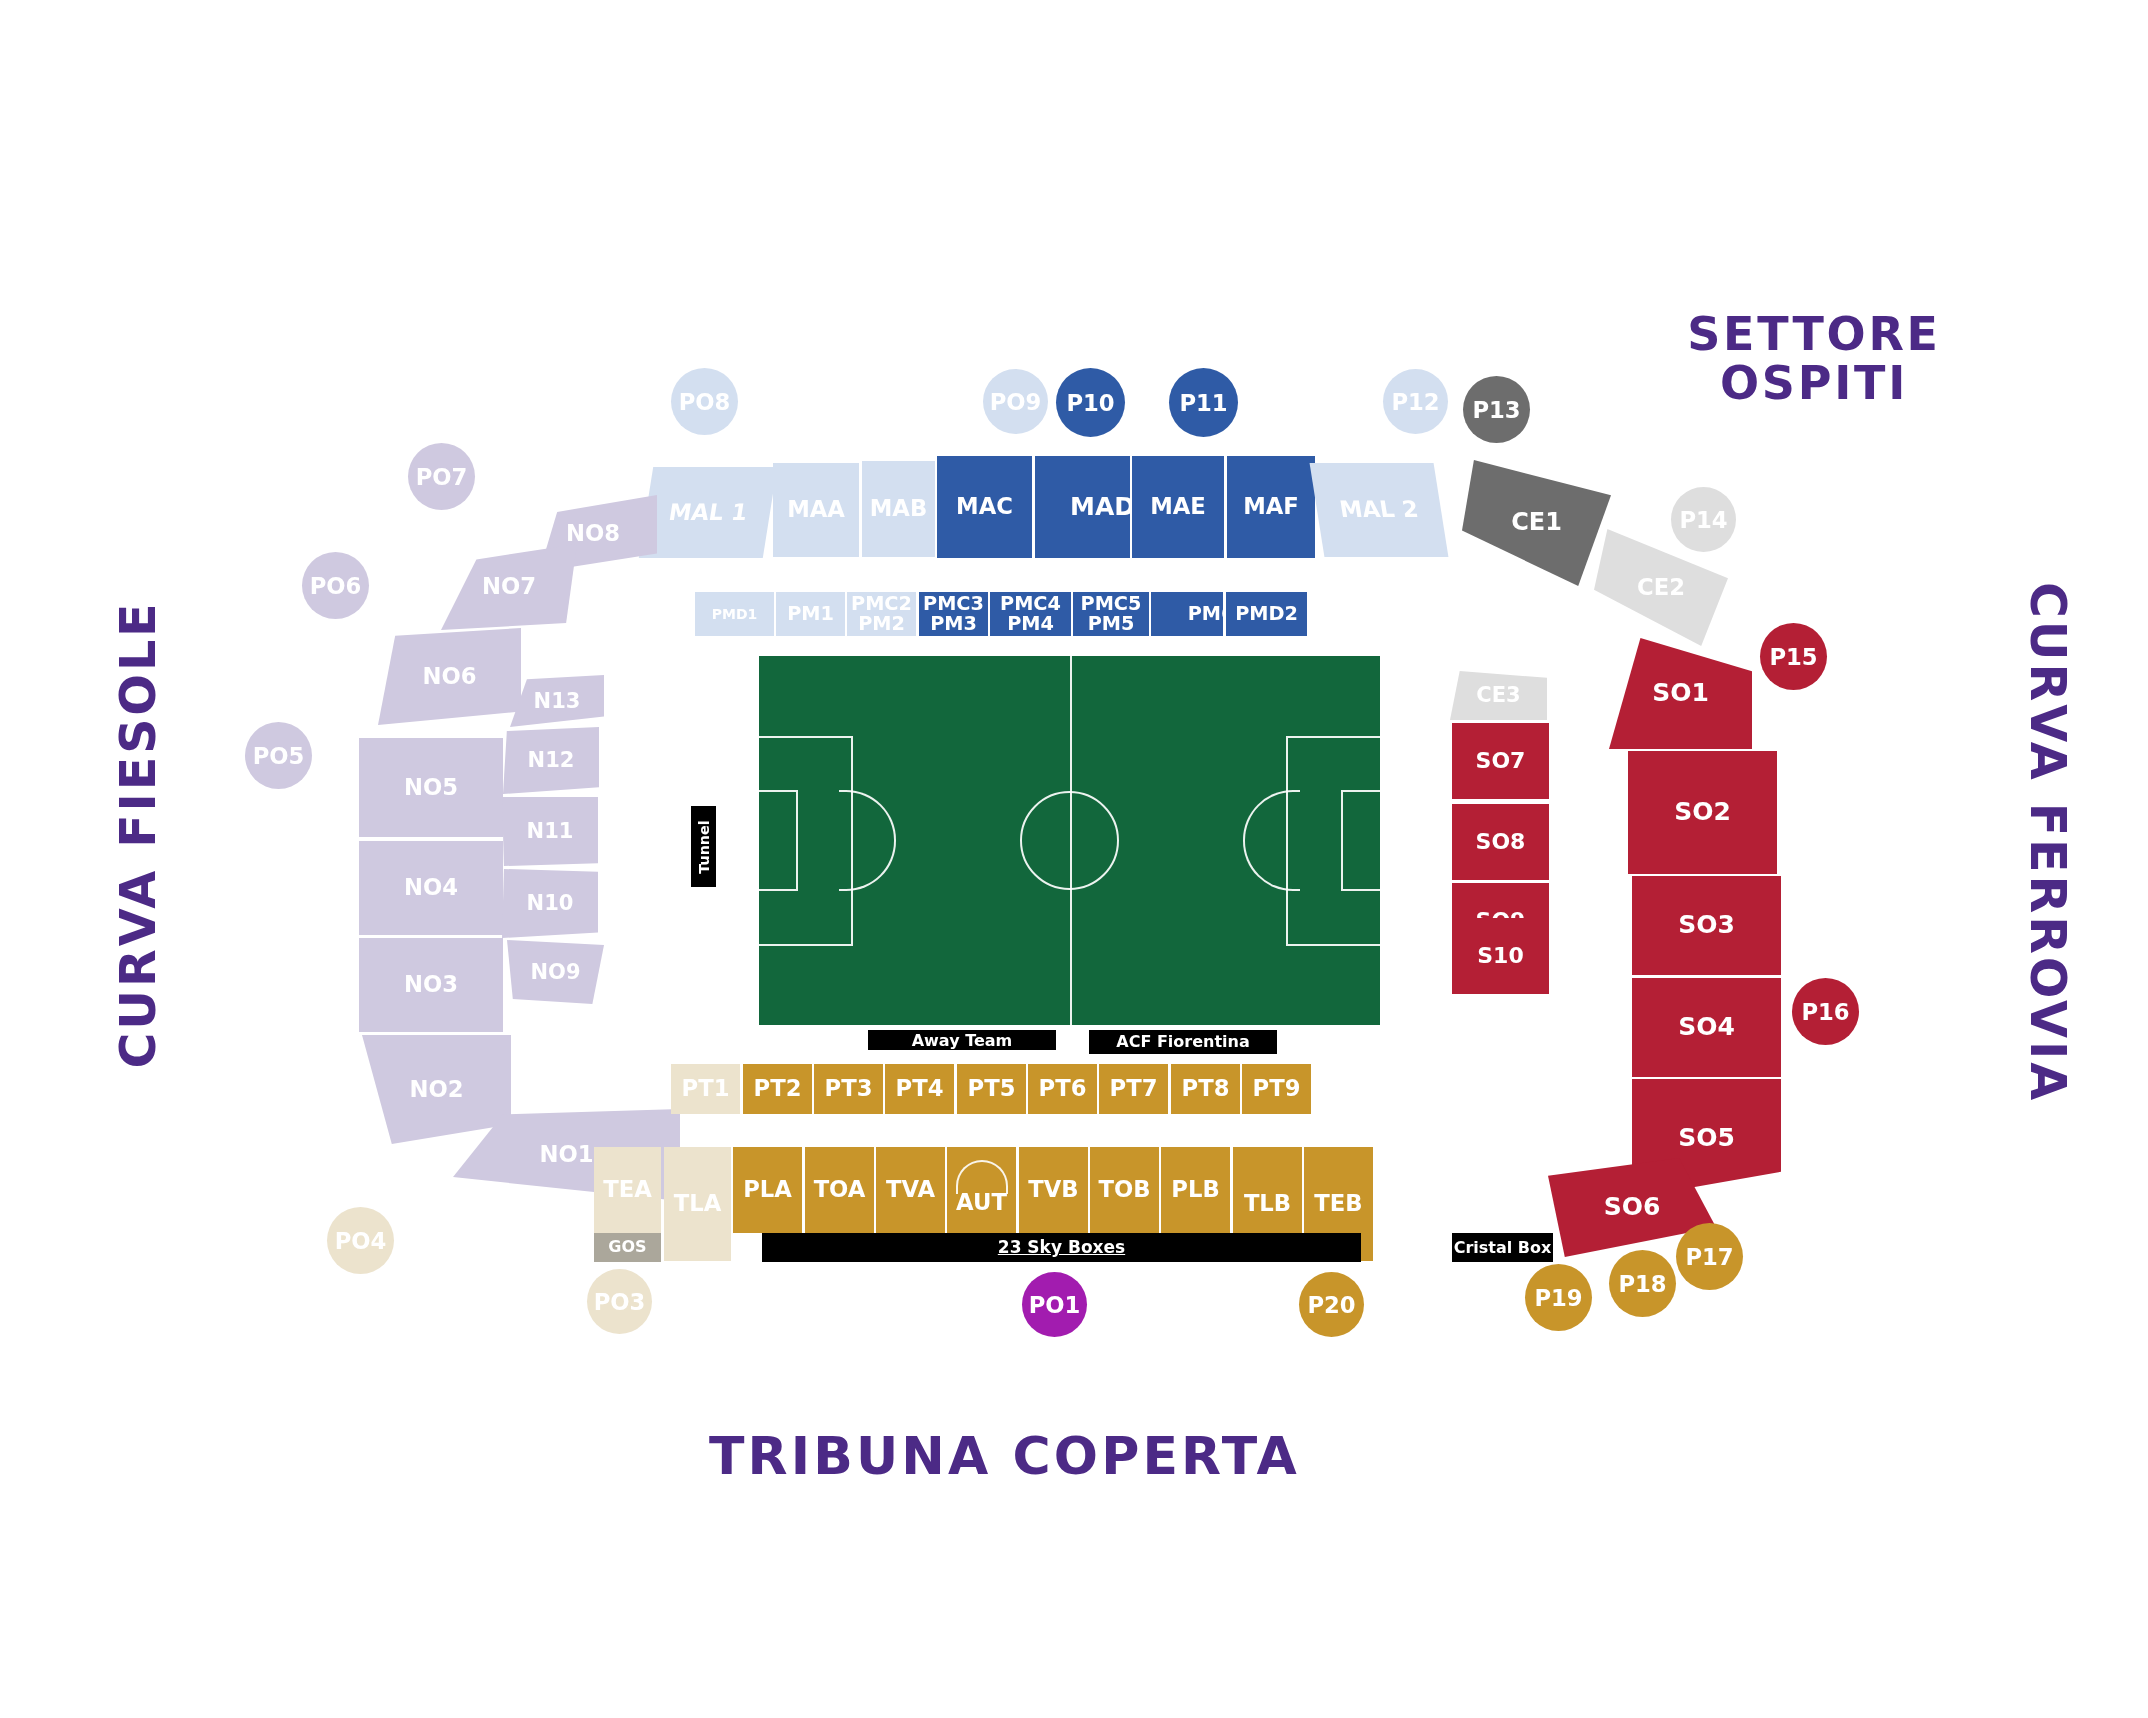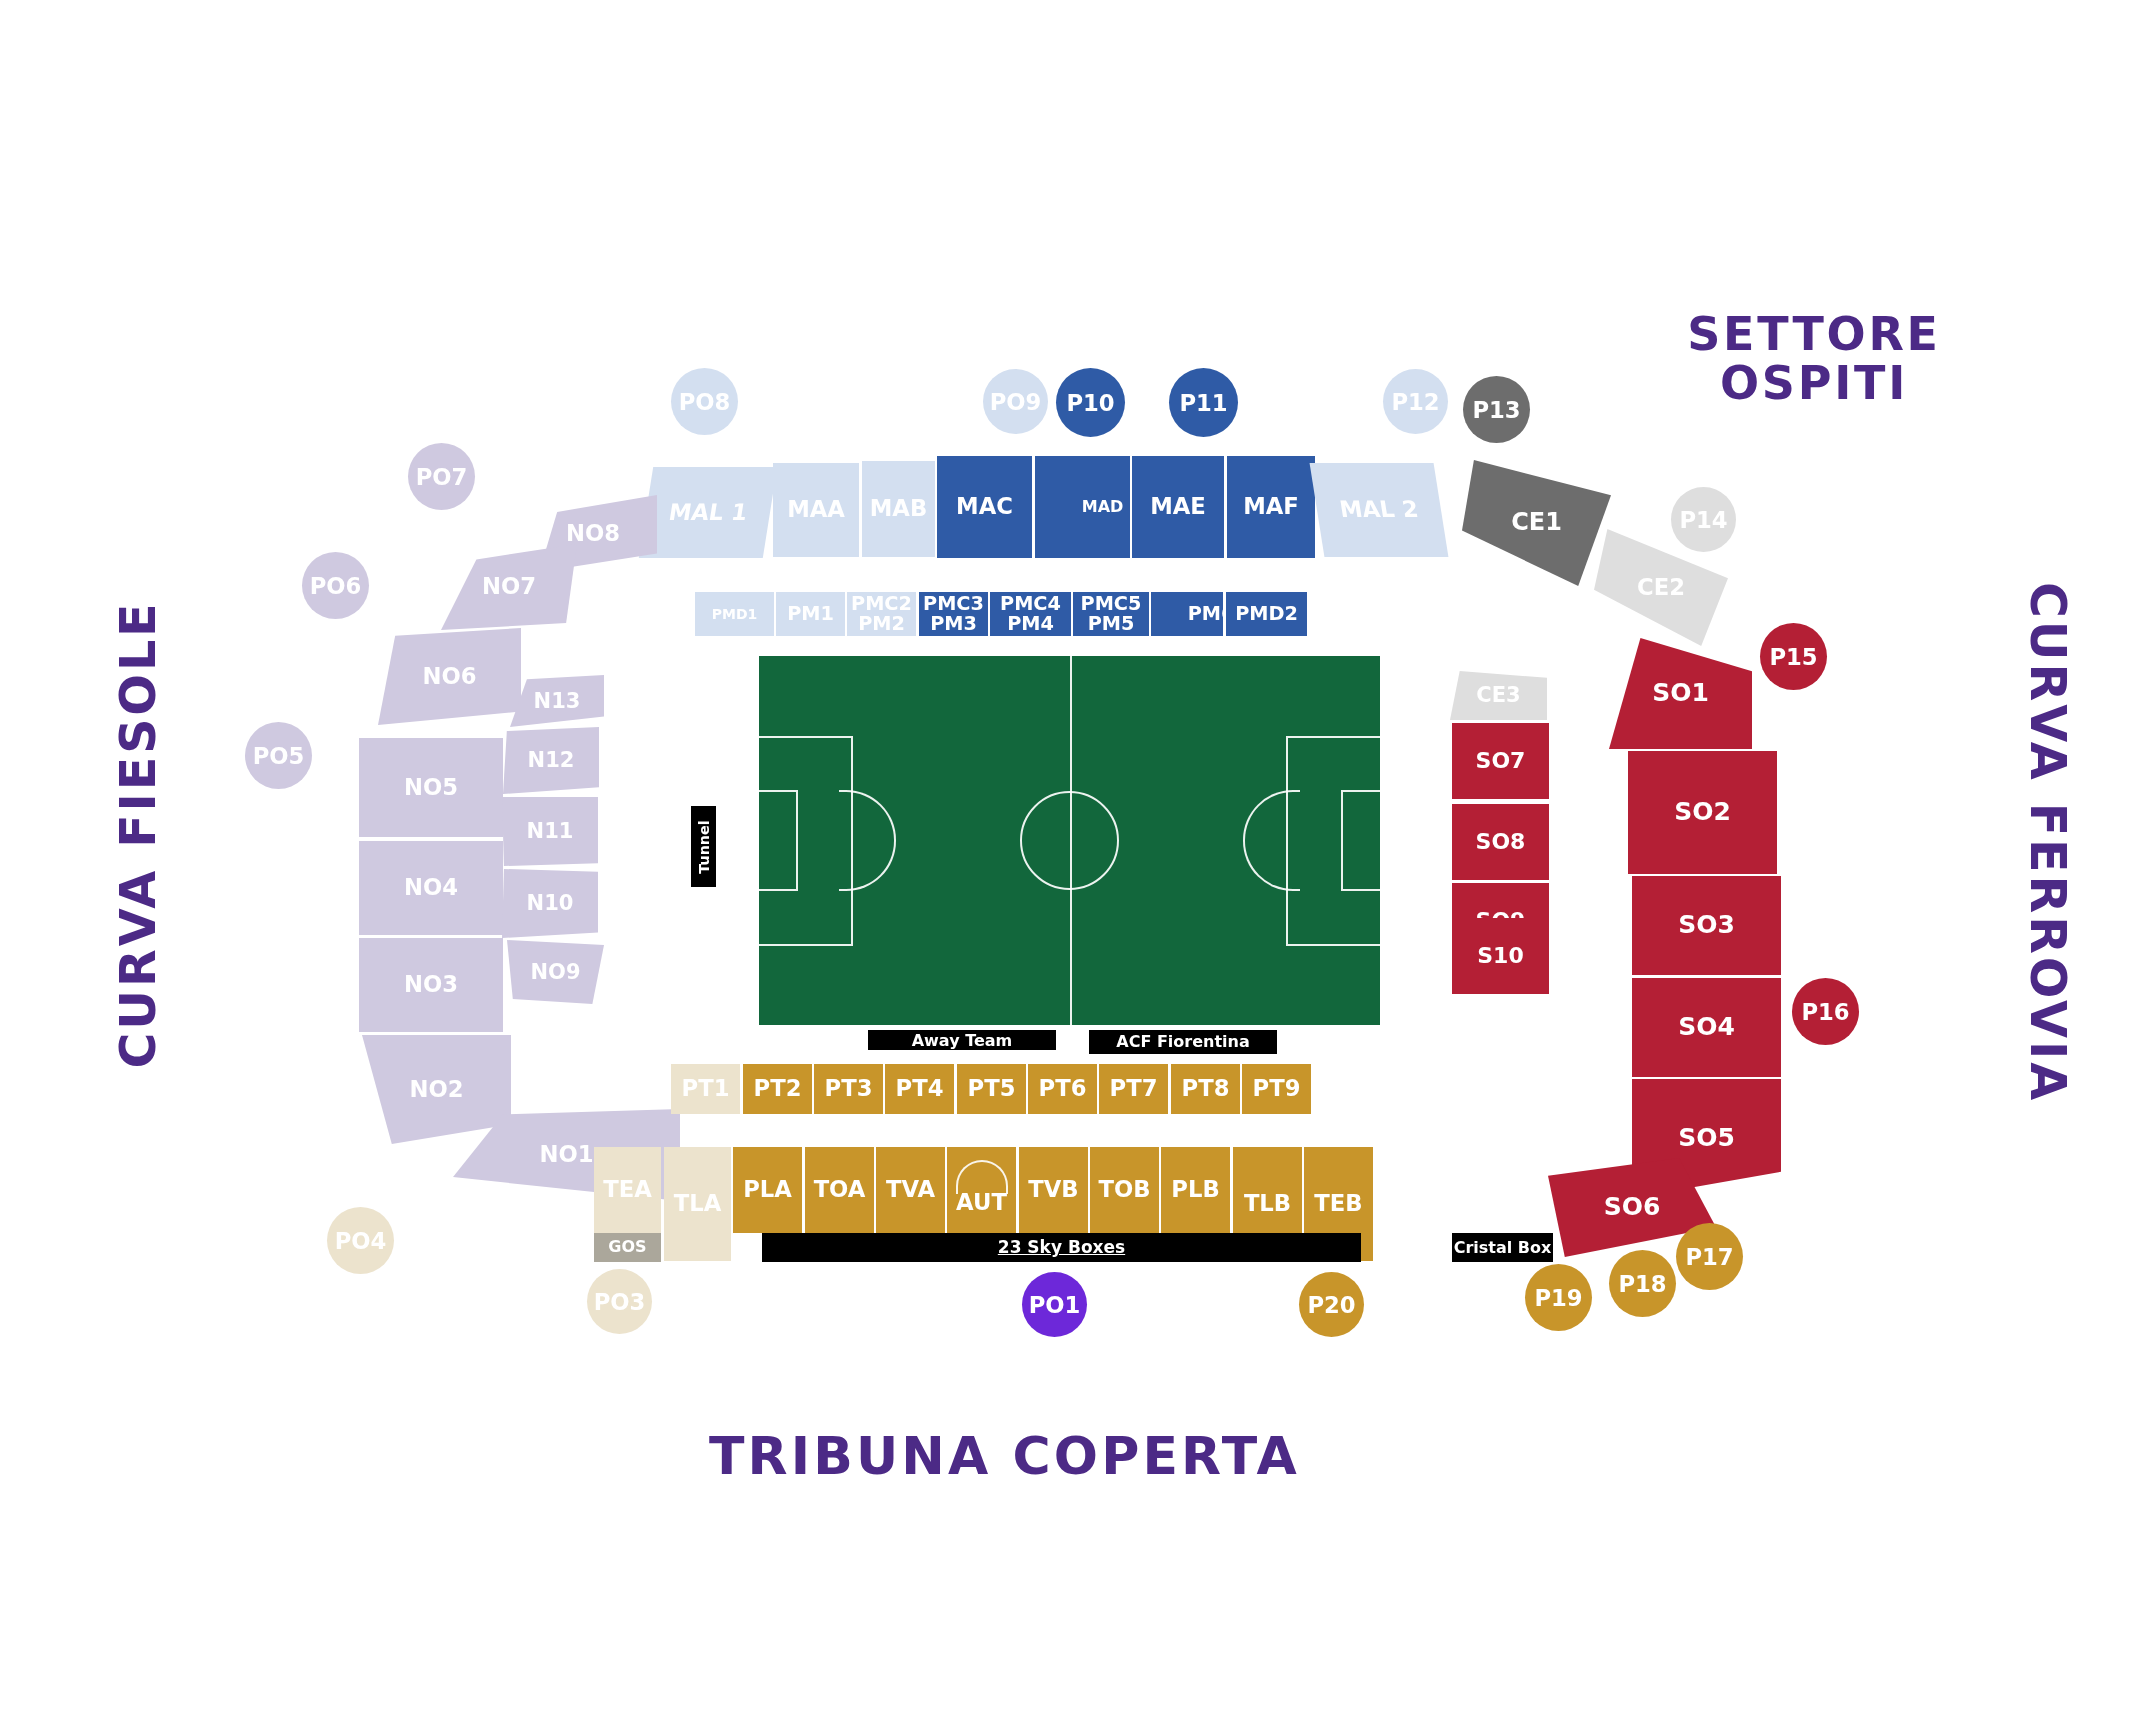--- a/index.html
+++ b/index.html
@@ -112,21 +112,21 @@
       </div>
       <div class="sec c-blue-l" style="left: 773px; top: 463px; width: 86px; height: 94px; font-size: 22.7px;">
         <span>MAA</span>
       </div>
       <div class="sec c-blue-l" style="left: 862px; top: 461px; width: 73px; height: 96px; font-size: 22.7px;">
         <span>MAB</span>
       </div>
       <div class="sec c-blue" style="left: 937px; top: 456px; width: 95px; height: 102px; font-size: 22.7px;">
         <span>MAC</span>
       </div>
-      <div class="sec c-blue" style="left: 1035px; top: 456px; width: 95px; height: 102px; font-size: 16px; padding-left: 40px;">
+      <div class="sec c-blue" style="left: 1035px; top: 456px; width: 95px; height: 102px; font-size: 25px; padding-left: 40px;">
         <span>MAD</span>
       </div>
       <div class="sec c-blue" style="left: 1132px; top: 456px; width: 92px; height: 102px; font-size: 22.7px;">
         <span>MAE</span>
       </div>
       <div class="sec c-blue" style="left: 1227px; top: 456px; width: 88px; height: 102px; font-size: 22.7px;">
         <span>MAF</span>
       </div>
       <div class="sec c-blue-l" style="left: 1317px; top: 463px; width: 124px; height: 94px; font-size: 22.7px; transform: skewX(9deg);">
         <span>MAL 2</span>
@@ -318,21 +318,21 @@
       <div class="sec c-gold" style="left: 1304px; top: 1147px; width: 69px; height: 114px; font-size: 22.7px;">
         <span>TEB</span>
       </div>
     </div>
 
   <div class="chip" id="skyboxes">23 Sky Boxes</div>
   <div class="chip" id="cristal">Cristal Box</div>
   <div class="sec c-grey-m" id="gos" style="left:594px;top:1233px;width:67px;height:28.5px;font-size:16px;">GOS</div>
 
   <div id="gates-layer">
-      <div class="gate" style="left: 1022px; top: 1272px; width: 65px; height: 65px; background: #6d28d9;">
+      <div class="gate" style="left: 1022px; top: 1272px; width: 65px; height: 65px; background: #a21caf;">
         <span>PO1</span>
       </div>
       <div class="gate" style="left: 587px; top: 1269px; width: 65px; height: 65px; background: rgb(236, 227, 205);">
         <span>PO3</span>
       </div>
       <div class="gate" style="left: 327px; top: 1207px; width: 67px; height: 67px; background: rgb(236, 227, 205);">
         <span>PO4</span>
       </div>
       <div class="gate" style="left: 245px; top: 722px; width: 67px; height: 67px; background: rgb(207, 201, 224);">
         <span>PO5</span>

